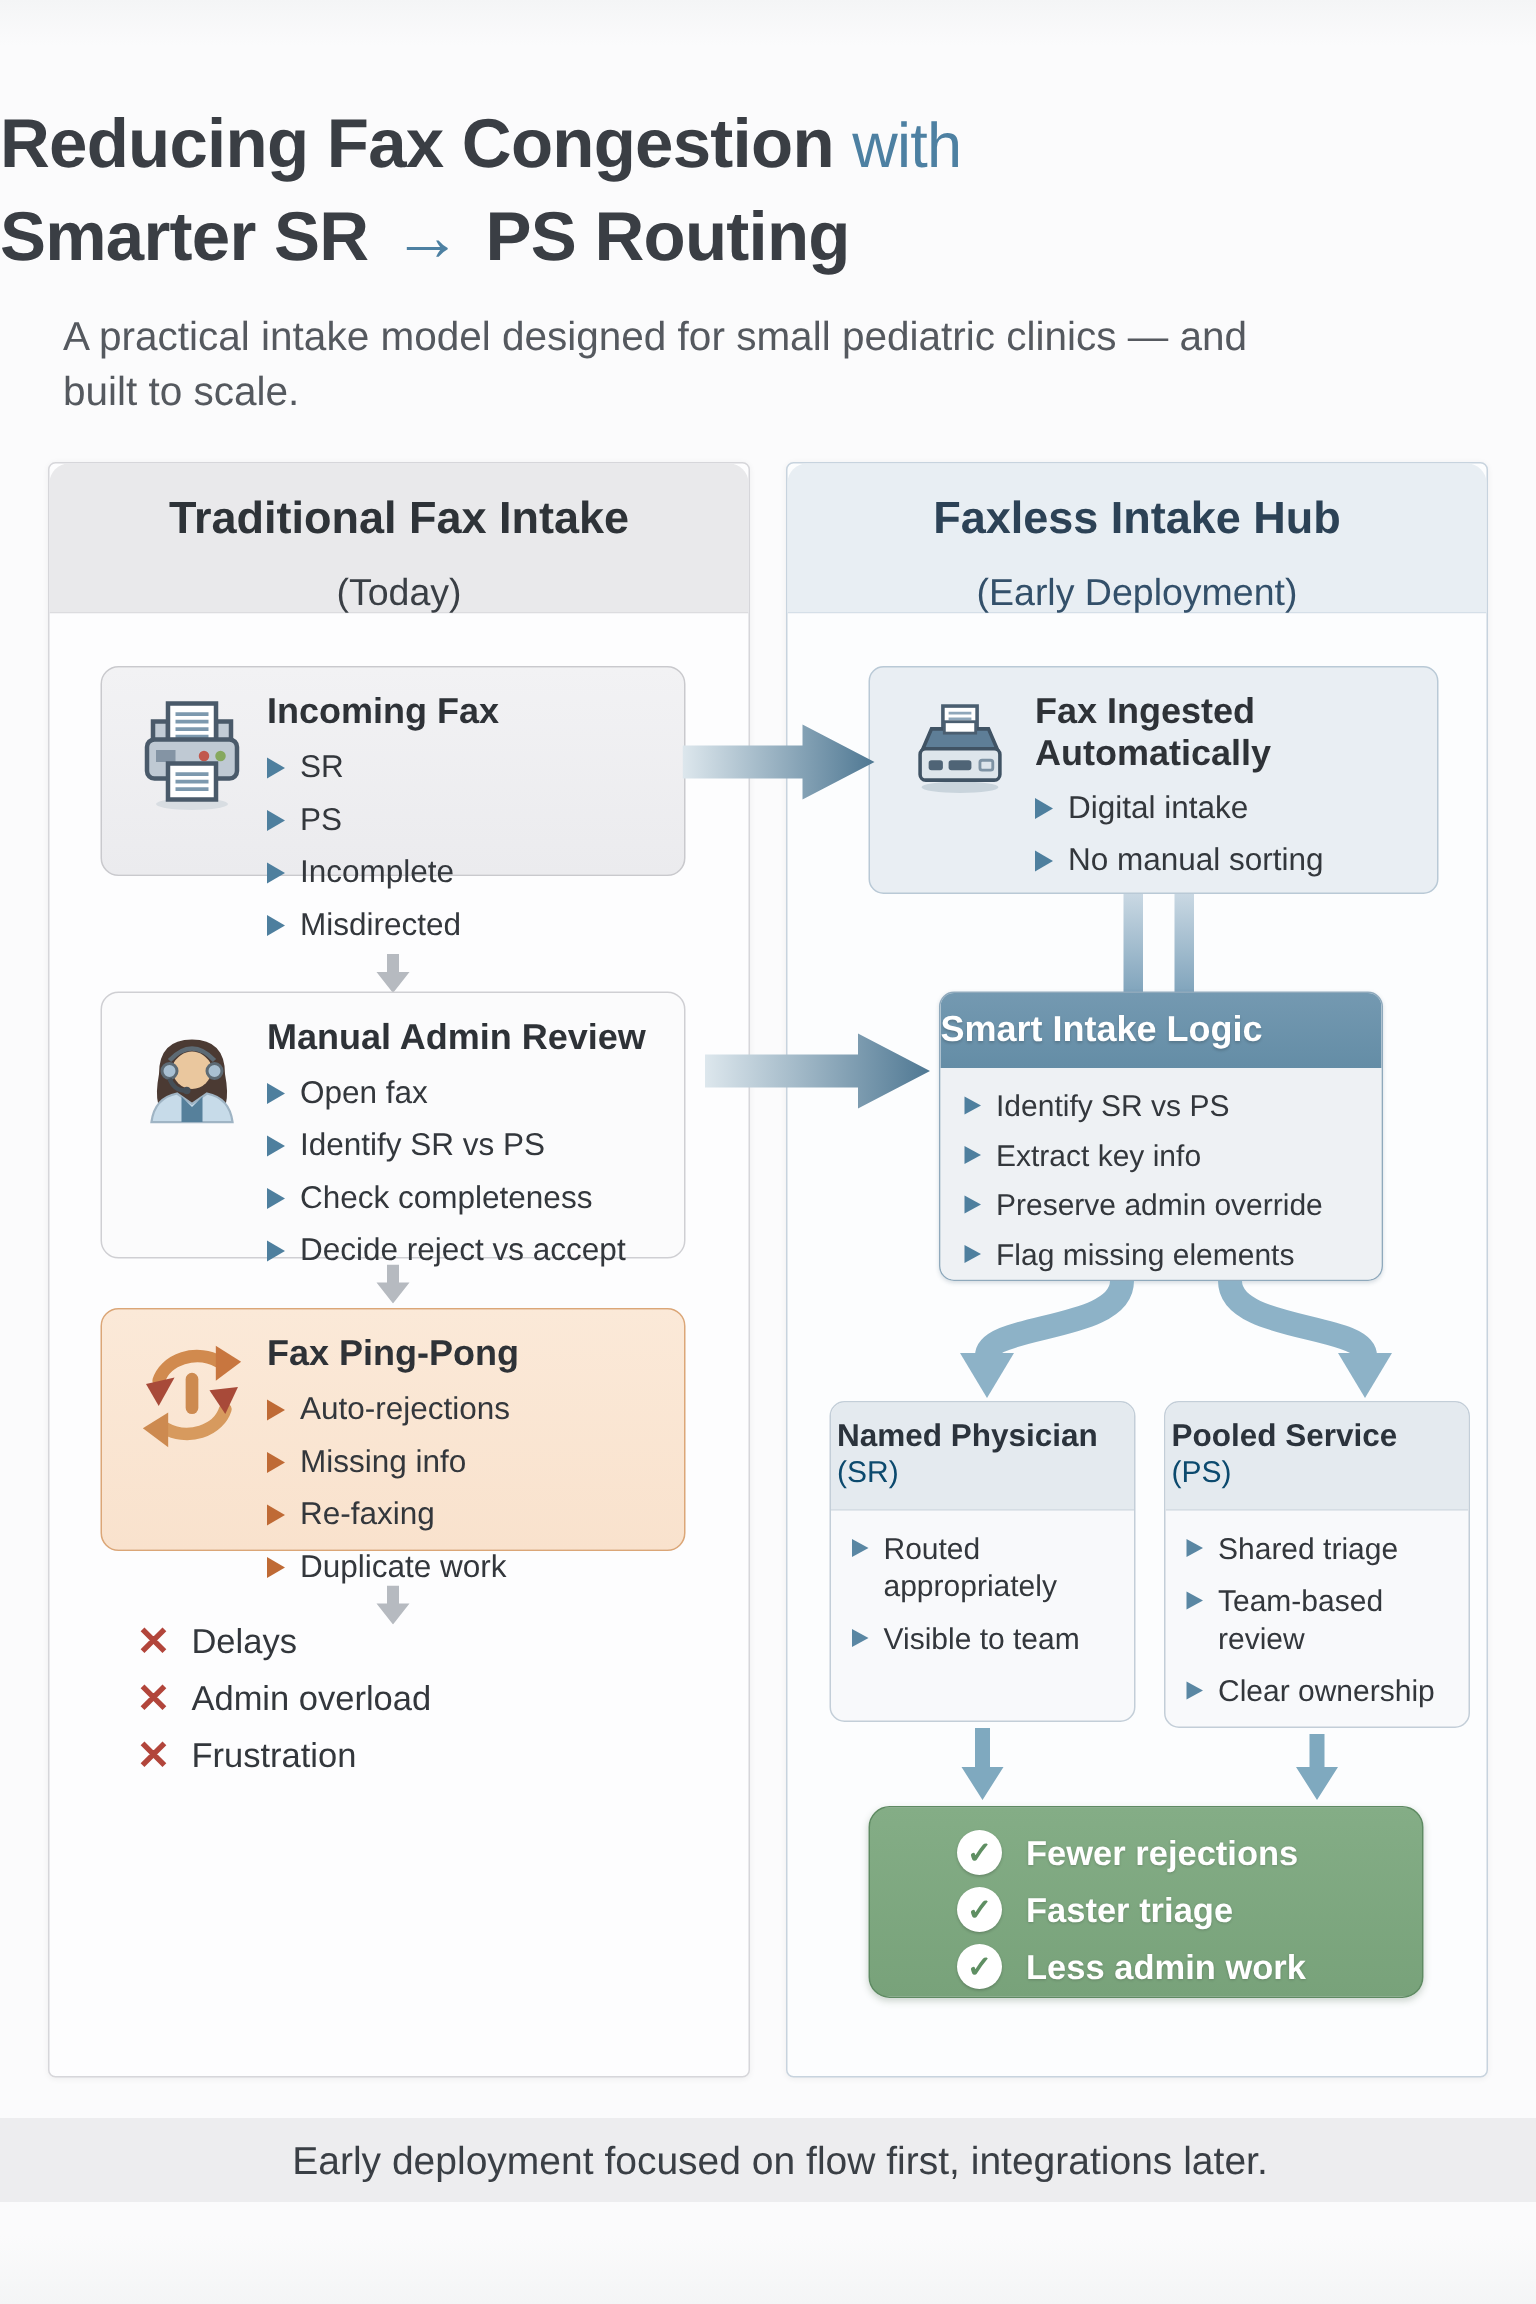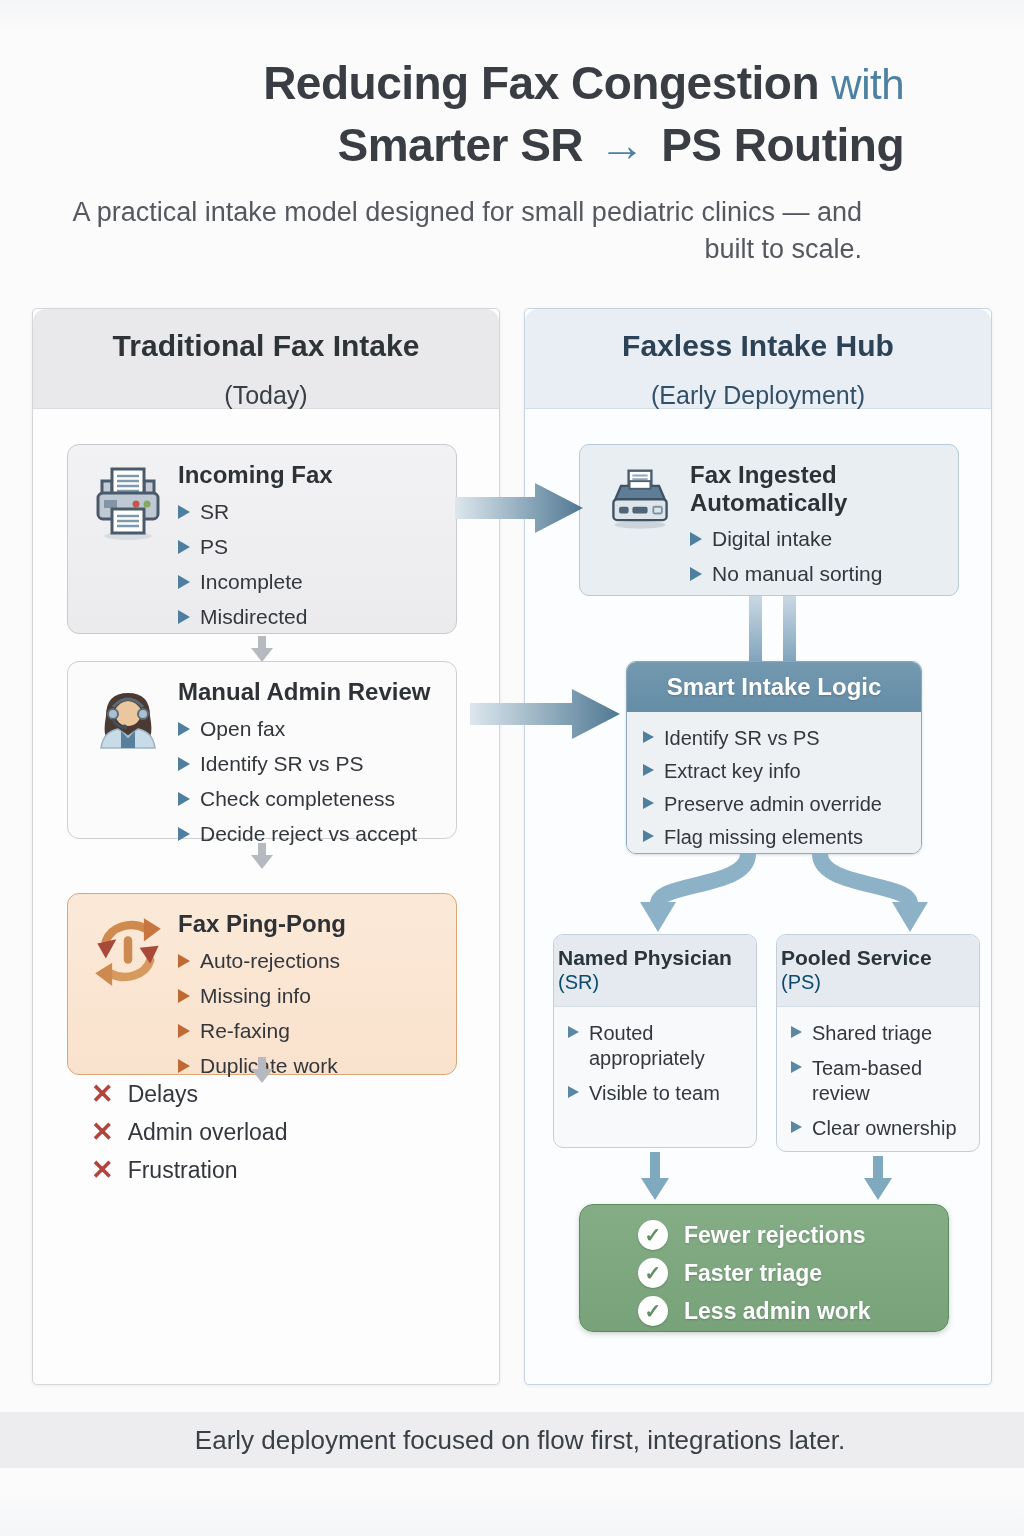--- a/index.html
+++ b/index.html
@@ -4,21 +4,21 @@
 <style>
   * { margin:0; padding:0; box-sizing:border-box; }
   html,body { background:#ffffff; }
   body { font-family:"Liberation Sans", sans-serif; }
   .canvas {
     position:relative; width:1024px; height:1536px; margin:0 auto;
     background:linear-gradient(180deg,#f4f5f6 0%, #fbfbfc 2%, #fbfbfc 97%, #f4f5f6 100%);
     overflow:hidden;
   }
   
-  .title-block { position:absolute; top:52px; left:0; width:904px; text-align:right; }
+  .title-block { position:absolute; top:64px; left:0; width:904px; text-align:left; }
   .title-line { font-size:46px; font-weight:700; color:#3a3e44; line-height:1.35; letter-spacing:-0.5px; }
   .title-accent { font-weight:400; color:#4d80a2; font-size:42px; }
   .title-arrow { color:#4d80a2; font-weight:700; padding:0 4px; }
   .subtitle { margin:18px auto 0; max-width:820px; font-size:27px; color:#55595f; line-height:1.35; }
   
   .panel { position:absolute; top:308px; height:1077px; width:468px; border-radius:5px;
            box-shadow:0 1px 4px rgba(0,0,0,0.06); }
   .panel-left  { left:32px;  background:#fdfdfe; border:1px solid #d6d6da; }
   .panel-right { left:524px; background:#fcfdfe; border:1px solid #c7d3de; }
   .panel-head { height:100px; border-radius:13px 13px 0 0; text-align:center; padding-top:20px; }
@@ -34,39 +34,39 @@
   .card { position:absolute; border-radius:12px; display:flex; align-items:flex-start; padding:16px; }
   .card .icon-wrap { flex:0 0 88px; display:flex; justify-content:center; padding-top:4px; }
   .card .content { flex:1; padding-left:6px; }
   .card-title { font-size:24px; font-weight:700; color:#2e3237; margin-bottom:10px; line-height:1.15; }
   .bullet { display:flex; align-items:flex-start; margin-bottom:9px; }
   .bullet-text { font-size:21px; color:#33373c; line-height:1.25; }
   .tri { width:0; height:0; border-style:solid; border-width:7px 0 7px 12px;
          border-color:transparent transparent transparent #4e7f9e; margin:6px 10px 0 0; flex:0 0 auto; }
   .tri.orange { border-left-color:#bf6a35; }
   
-  .box-incoming { left:34px; top:135px; width:390px; height:190px;
+  .box-incoming { left:34px; top:135px; width:390px; height:140px;
      background:linear-gradient(180deg,#f2f2f4,#ebebee); border:1px solid #c9c9cd; }
   .box-review   { left:34px; top:352px; width:390px; height:178px;
      background:#fbfbfc; border:1px solid #cfcfd3; }
-  .box-pingpong { left:34px; top:584px; width:390px; height:182px;
+  .box-pingpong { left:34px; top:563px; width:390px; height:162px;
      background:linear-gradient(180deg,#fbe9d8,#f9e2cd); border:1.5px solid #dba677; }
   
   .outcomes { position:absolute; left:58px; top:772px; }
   .outcome-row { display:flex; align-items:center; margin-bottom:11px; }
   .xmark { color:#b2453b; font-size:27px; font-weight:700; margin-right:14px; line-height:1; }
   .outcome-text { font-size:23px; color:#33373c; }
   
   .box-ingested { left:54px; top:135px; width:380px; height:152px;
      background:#e9eef3; border:1px solid #b9c9d6; border-radius:10px; }
   .smart-box { position:absolute; left:101px; top:352px; width:296px; height:193px;
      border:1px solid #8fa9bc; border-radius:10px; overflow:hidden;
      box-shadow:0 1px 3px rgba(40,70,95,0.18); }
   .smart-head { height:50px; background:linear-gradient(180deg,#7499b1,#648da6);
-     color:#ffffff; font-size:24px; font-weight:700; text-align:center; line-height:50px;
+     color:#ffffff; font-size:24px; font-weight:700; line-height:50px;
      text-shadow:0 1px 2px rgba(0,0,0,0.18); }
   .smart-body { background:#eef1f4; height:143px; padding:14px 16px 0 16px; }
   .smart-body .bullet { margin-bottom:8px; }
   .smart-body .bullet-text { font-size:20px; }
   .smart-body .tri { border-width:6px 0 6px 11px; margin-top:5px; }
   .route-box { position:absolute; top:625px; width:204px; background:#f8f9fb;
      border:1px solid #c3ced8; border-radius:10px; overflow:hidden; }
   .route-sr { left:28px;  height:214px; }
   .route-ps { left:251px; height:218px; }
   .route-head { background:#e4eaef; border-bottom:1px solid #d5dde4; text-align:left;

